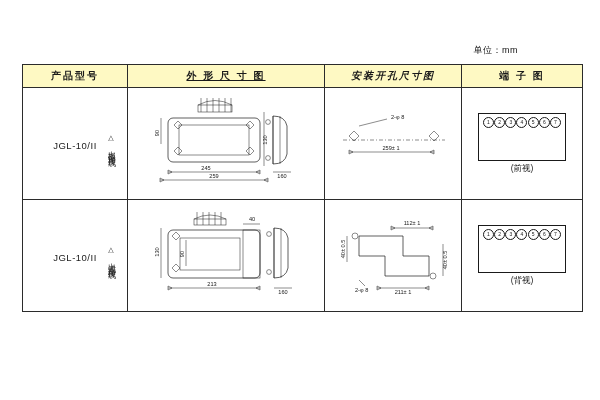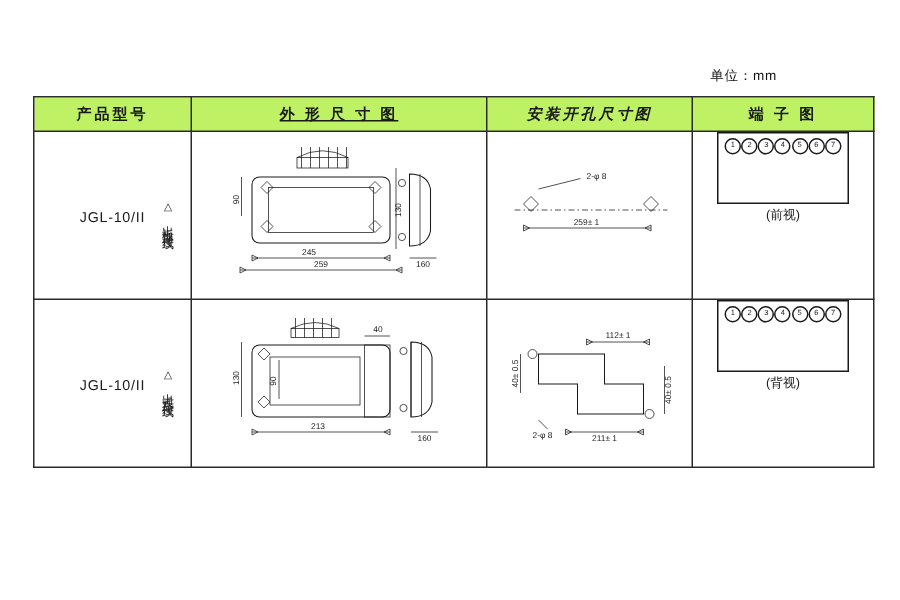--- a/index.html
+++ b/index.html
@@ -22,21 +22,21 @@
     width:556px;height:246px;
     border-collapse:collapse;
     table-layout:fixed;
   }
   table.spec td,table.spec th{
     border:1px solid #2b2b2b;
     padding:0;
     vertical-align:middle;
     text-align:center;
   }
-  .hdr td{height:22px;font-size:10px;font-weight:bold;letter-spacing:2px;background:#bef264;}
+  .hdr td{height:22px;font-size:10px;font-weight:bold;letter-spacing:2px;background:#fef9c3;}
   .col-model{width:104px;}
   .col-outline{width:196px;text-decoration:underline;}
   .col-cutout{width:136px;font-style:italic;}
   .col-term{width:120px;}
 
   .row-body{height:112px;padding-left:36px;}
 
   .model-cell{position:relative;}
   .model-name{font-size:9.5px;letter-spacing:.5px;}
   .vert-label{
@@ -60,21 +60,21 @@
   }
   .term-strip{
     position:absolute;left:3px;top:3px;right:3px;height:11px;
     display:flex;align-items:center;justify-content:space-between;
     padding:0 1px;box-sizing:border-box;
   }
   .term-strip .pin{
     width:9px;height:9px;border:1px solid #1a1a1a;border-radius:50%;
     font-size:5px;line-height:9px;text-align:center;
   }
-  .term-cell-inner{display:flex;flex-direction:column;align-items:center;justify-content:flex-start;height:100%;}
+  .term-cell-inner{display:flex;flex-direction:column;align-items:center;justify-content:center;height:100%;}
 </style>
 </head>
 <body>
 
 <div class="page">
 
   <div class="unit-note">单位：mm</div>
 
   <table class="spec">
     <tbody>

